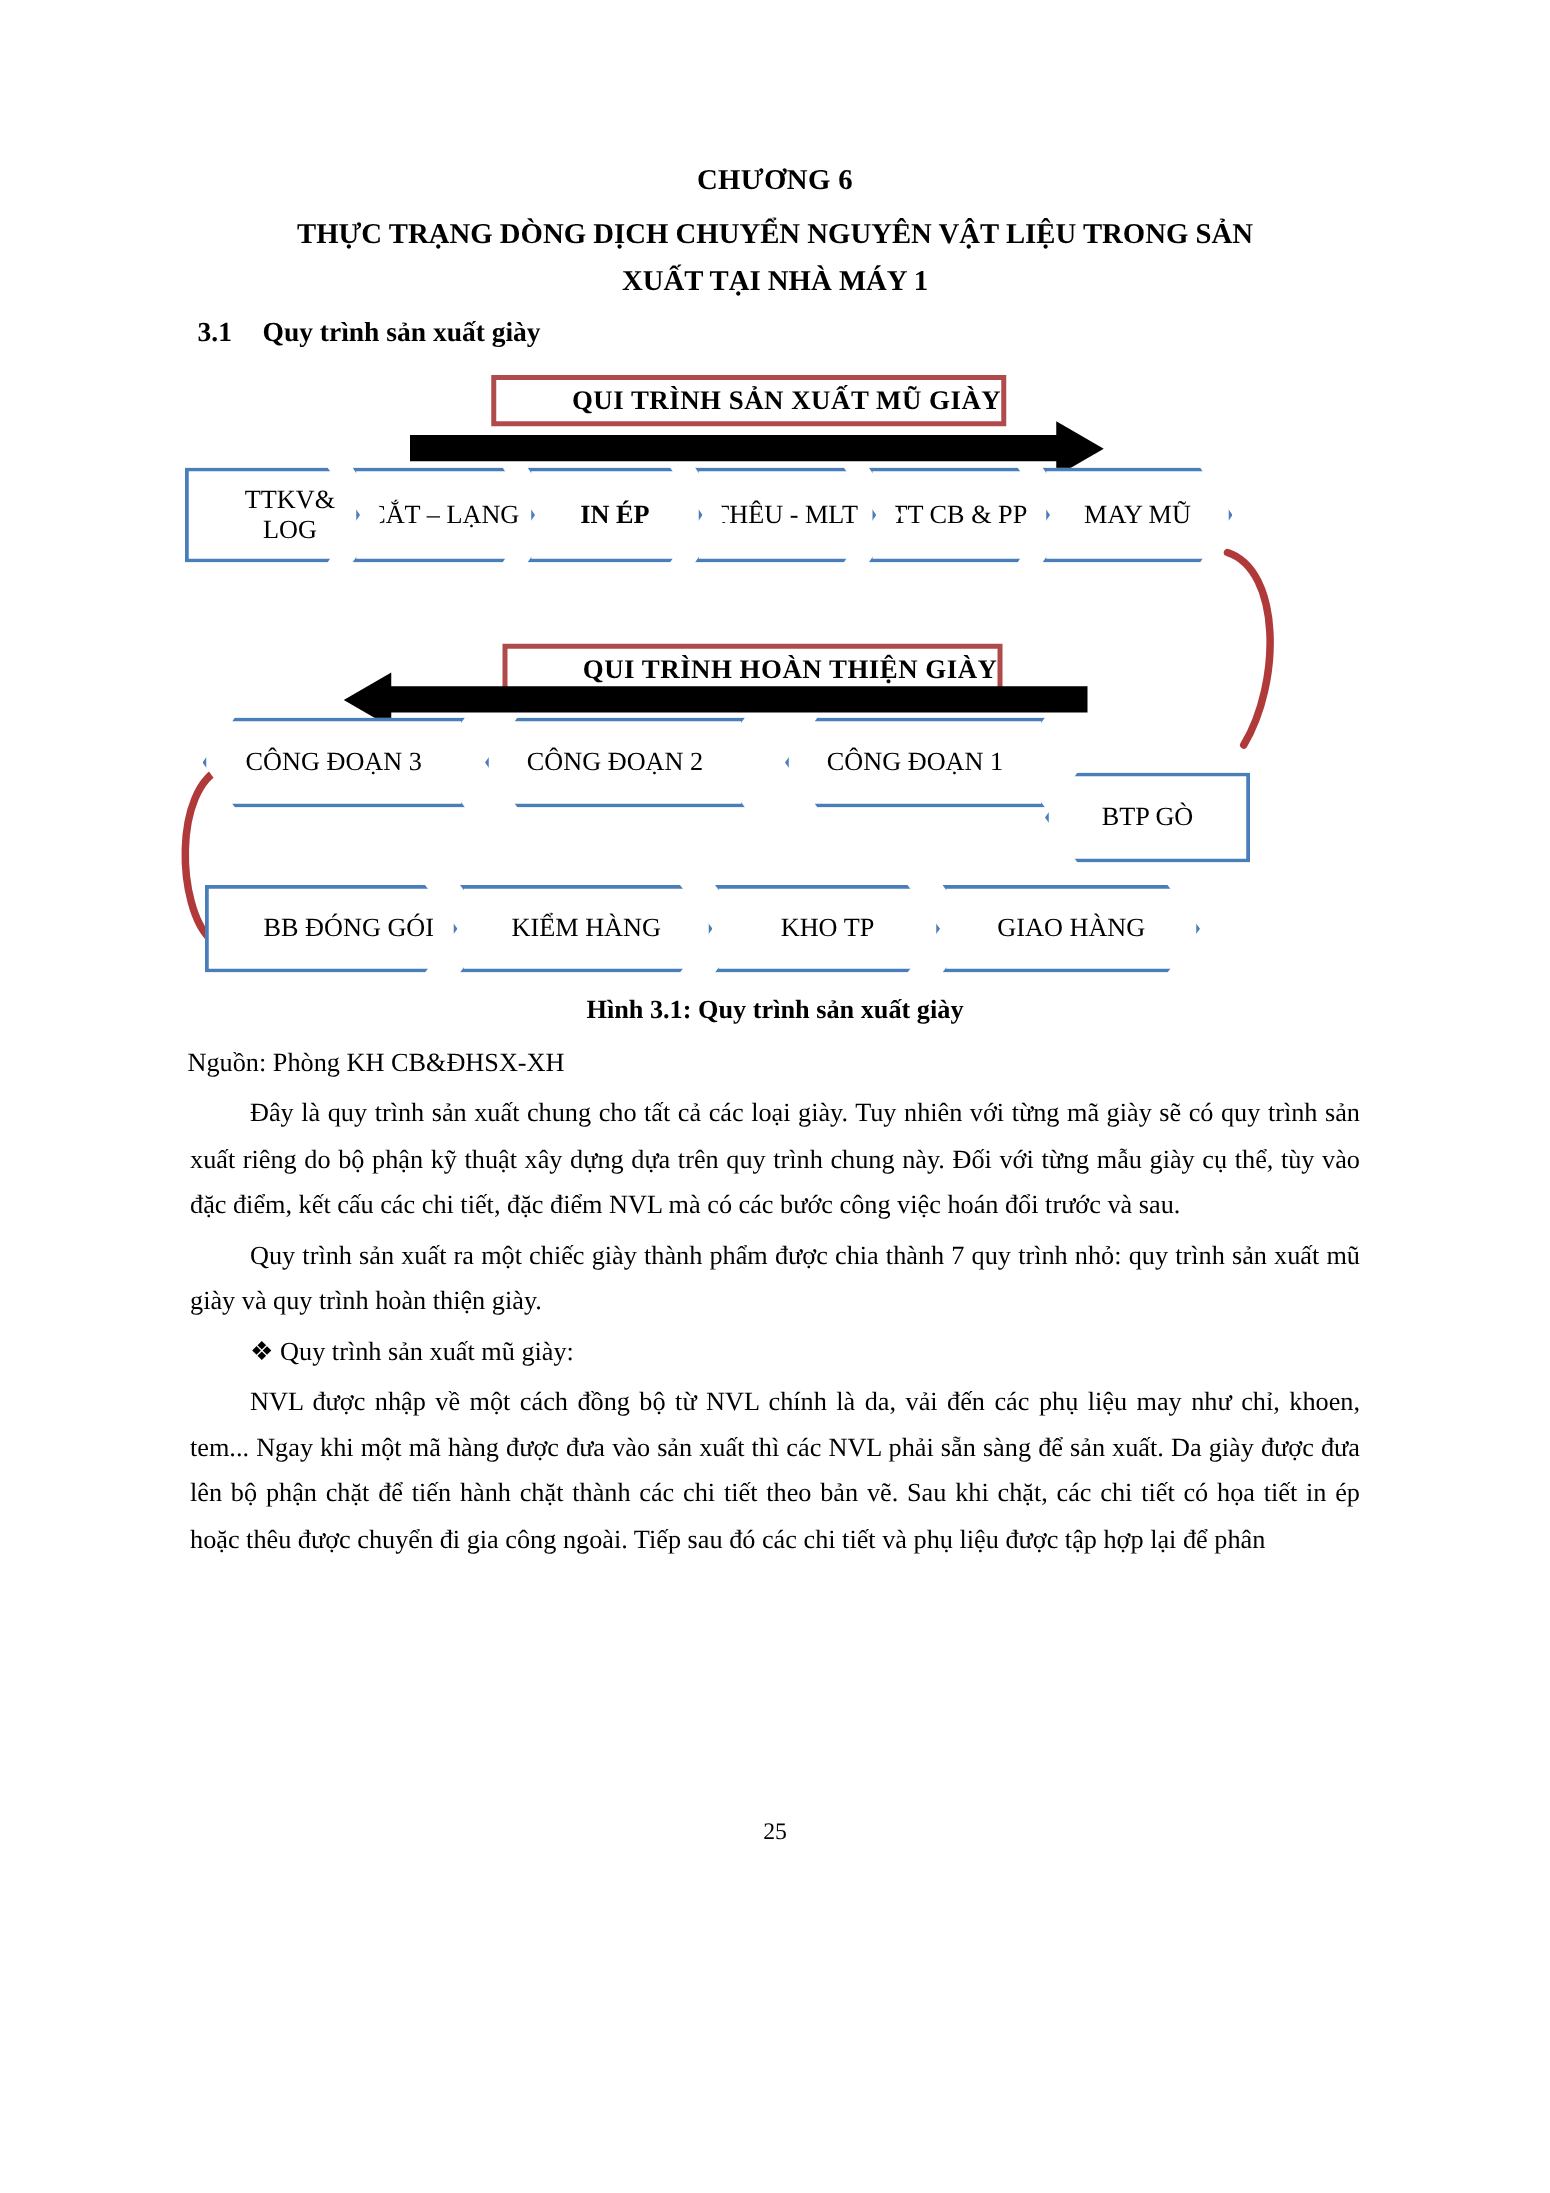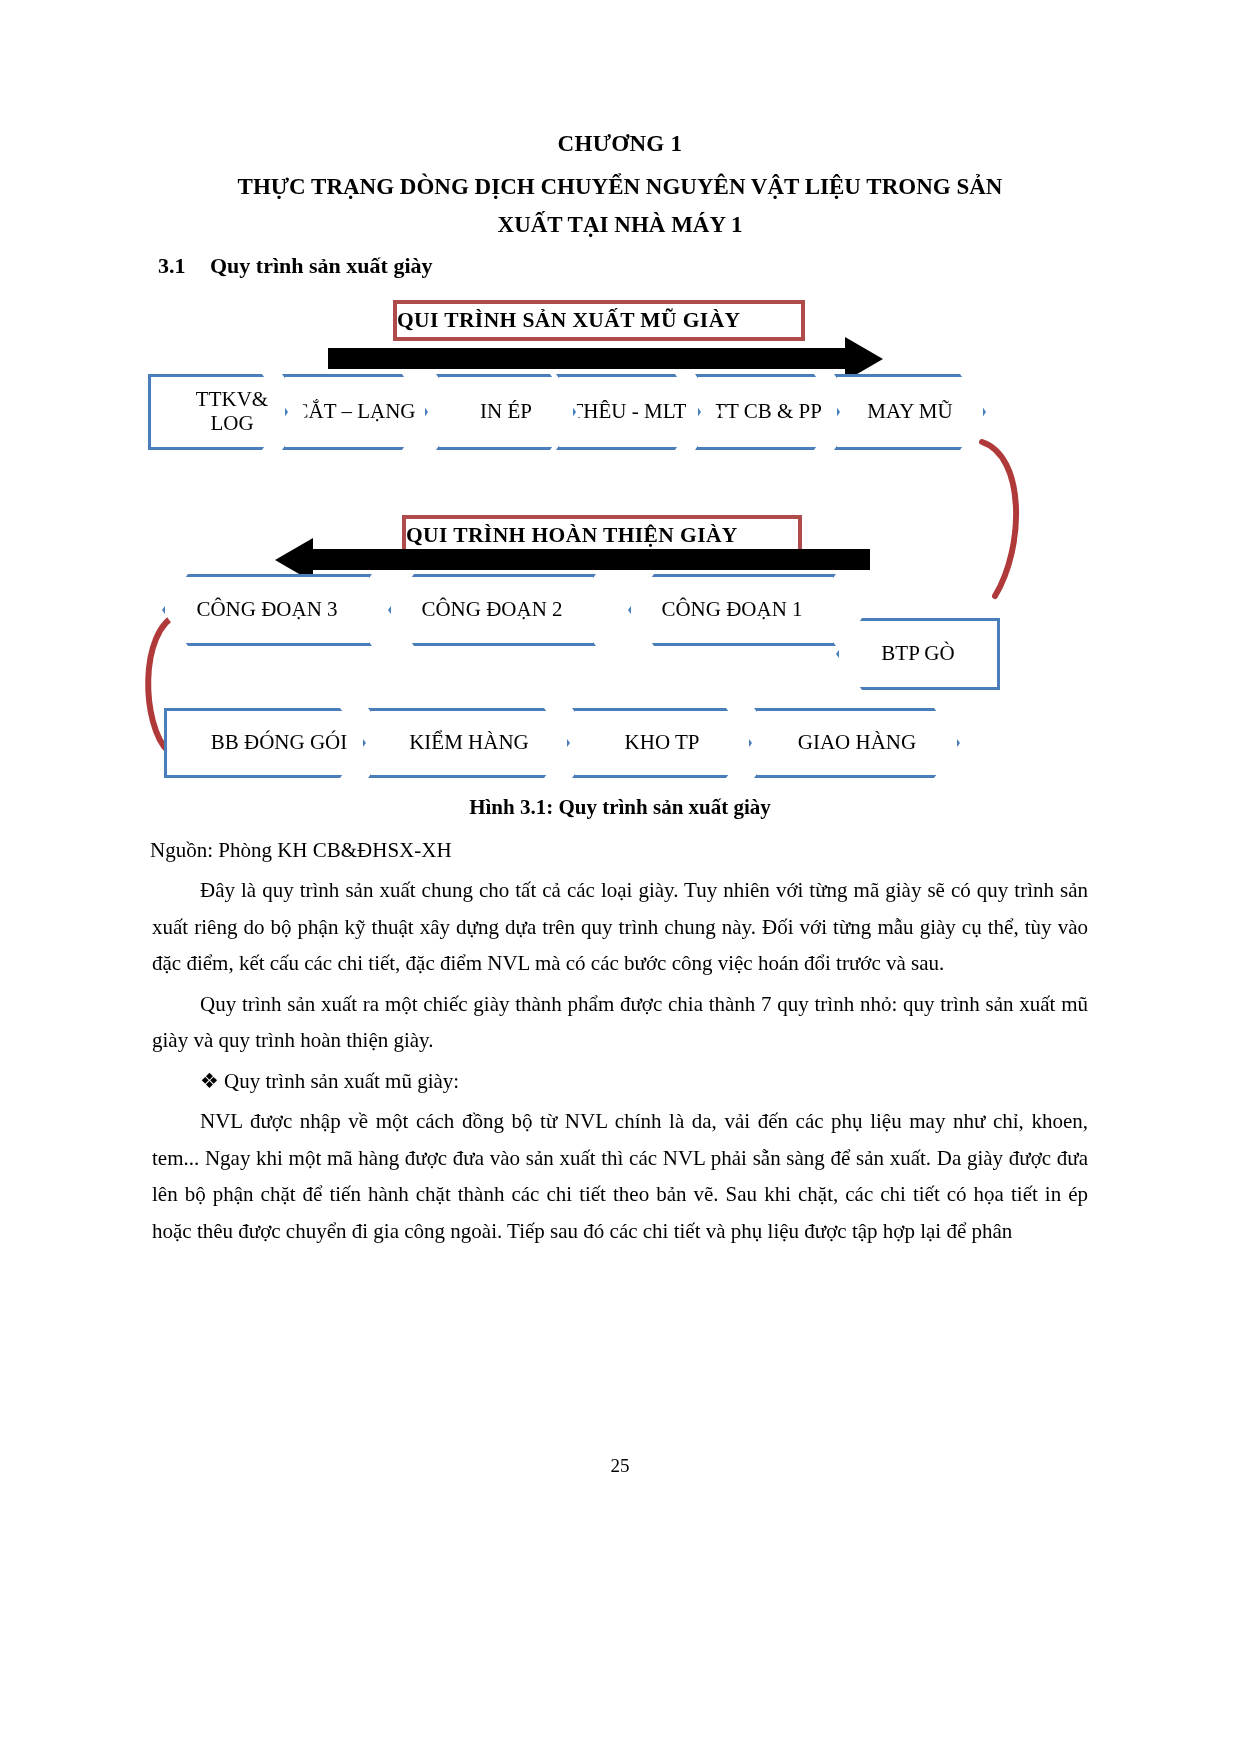--- a/index.html
+++ b/index.html
@@ -23,21 +23,21 @@
   
   .diagram { position:absolute; left:140px; top:296px; width:960px; height:500px; }
 
   .banner {
     position:absolute;
     border:4px solid #b04b4b;
     background:#ffffff;
     font-weight:bold;
     font-size:21.5px;
     letter-spacing:.4px;
-    display:flex; align-items:center; justify-content:flex-start;
+    display:flex; align-items:center; justify-content:flex-end;
     box-sizing:border-box;
   }
   #banner1 { left:253px; top:4px; width:412px; height:41px; }
   #banner2 { left:262px; top:219px; width:400px; height:41px; }
 
   .bar { position:absolute; height:21px; background:#000000; }
   #bar1 { left:188px; top:52px; width:520px; }
   #bar2 { left:170px; top:253px; width:560px; }
   .arrowhead { position:absolute; width:0; height:0; }
   #head1 { left:705px; top:41px; border-top:22px solid transparent; border-bottom:22px solid transparent; border-left:38px solid #000; }
@@ -86,21 +86,21 @@
   .body-text p { margin:0 0 4px 0; text-indent:48px; }
   .body-text p.bullet { text-indent:48px; }
   .pagenum { position:absolute; left:0; top:1455px; width:1240px; text-align:center; font-size:19px; }
 </style>
 </head>
 <body>
 
 <div class="page">
 
   <div class="heading-block">
-    <div class="h-chapter">CHƯƠNG 1</div>
+    <div class="h-chapter">CHƯƠNG 6</div>
     <div class="h-title">THỰC TRẠNG DÒNG DỊCH CHUYỂN NGUYÊN VẬT LIỆU TRONG SẢN</div>
     <div class="h-title" style="margin-top:2px">XUẤT TẠI NHÀ MÁY 1</div>
   </div>
 
   <div class="sec-head">
     <span class="num">3.1</span><span>Quy trình sản xuất giày</span>
   </div>
 
   <div class="diagram">
 
@@ -114,21 +114,21 @@
     </div>
     <div class="bar" id="bar1"></div>
     <div class="arrowhead" id="head1"></div>
 
     <div class="chev right flat-left r1" style="left:8px;width:140px;">
       <span>TTKV&amp; LOG</span>
     </div>
     <div class="chev right r1" style="left:142px;width:146px;">
       <span>CẮT – LẠNG</span>
     </div>
-    <div class="chev right r1" style="left:296px;width:140px;">
+    <div class="chev right r1" style="left:282px;width:140px;font-weight:bold;">
       <span>IN ÉP</span>
     </div>
     <div class="chev right r1" style="left:416px;width:145px;">
       <span>THÊU - MLT</span>
     </div>
     <div class="chev right r1" style="left:555px;width:145px;">
       <span>TT CB &amp; PP</span>
     </div>
     <div class="chev right r1" style="left:694px;width:152px;">
       <span>MAY MŨ</span>

